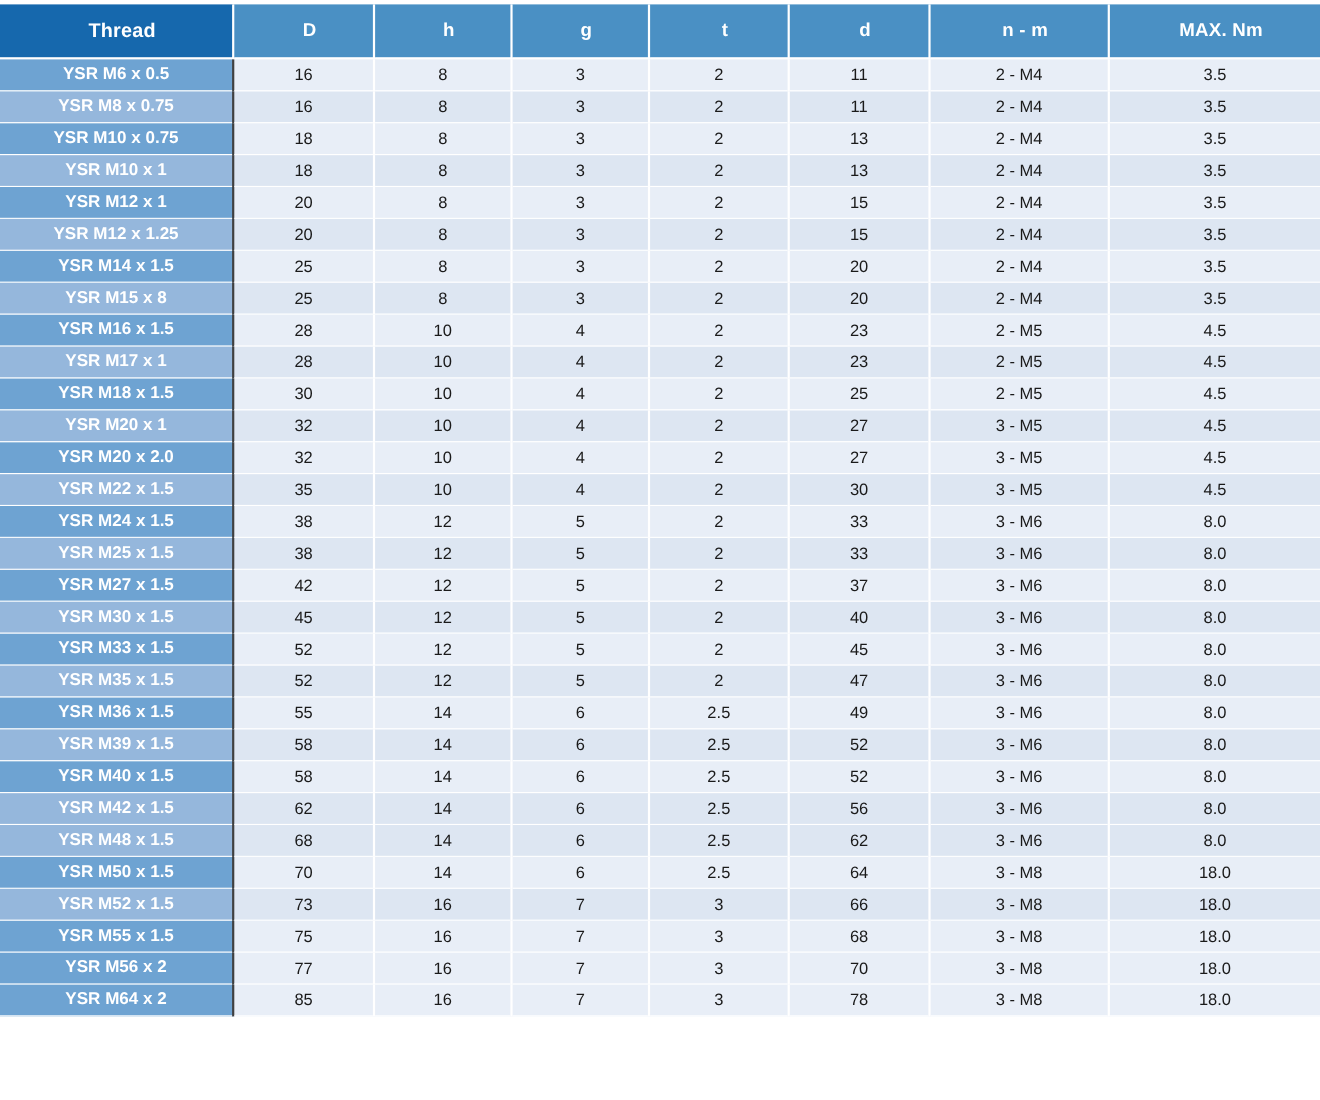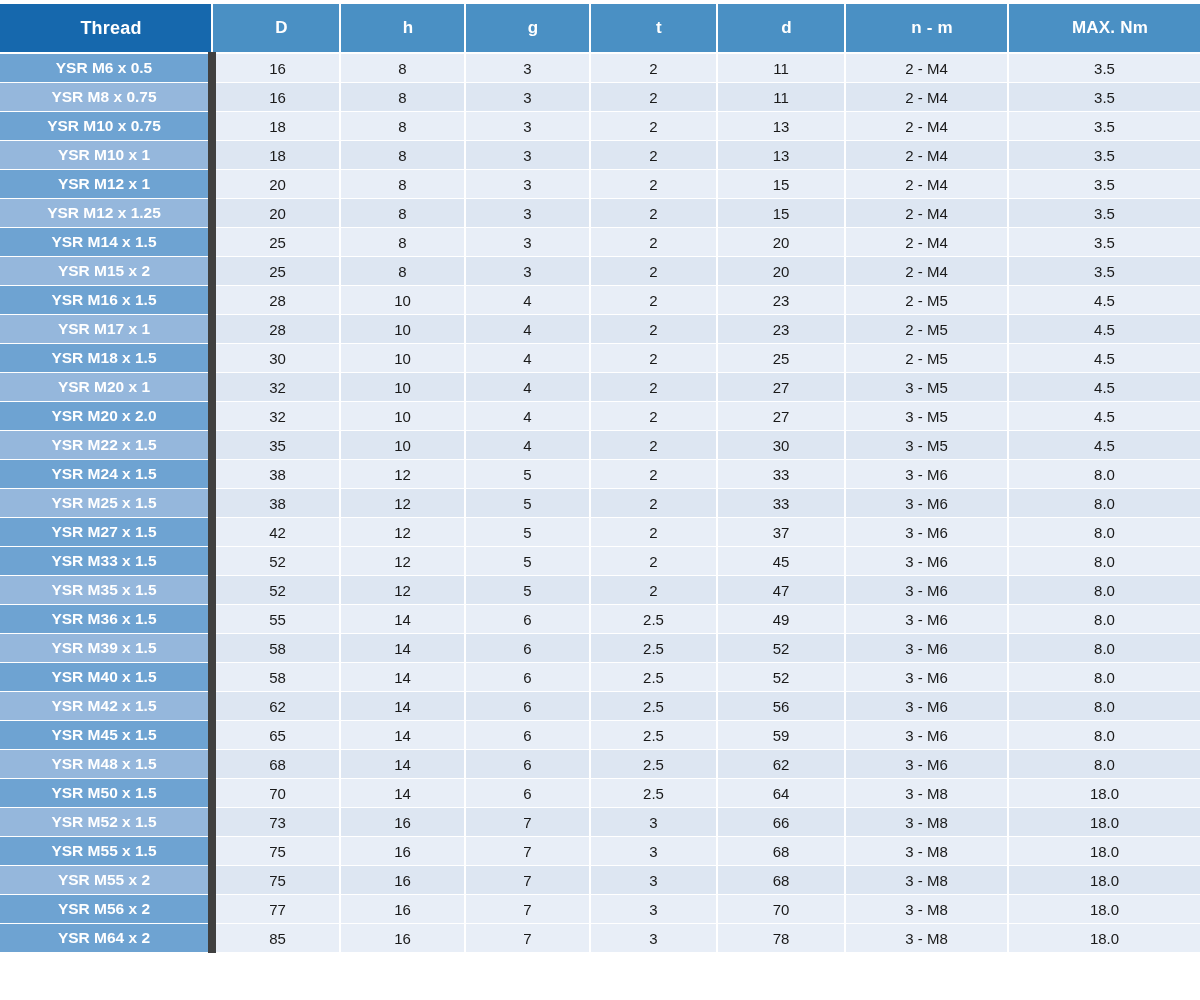--- a/index.html
+++ b/index.html
@@ -57,21 +57,21 @@
   }
   tbody td:last-child { border-right: none; margin-top: 29px; }
 
   tbody tr.odd td { background: #e8eef7; }
   tbody tr.even td { background: #dde6f2; }
 
   tbody td.thread-cell {
     font-weight: bold;
     color: #ffffff;
     font-size: 15.5px;
-    border-right: 8px solid #404040;
+    border-right: 2px solid #404040;
   }
   tbody tr.odd td.thread-cell { background: #6ea3d2; }
   tbody tr.even td.thread-cell { background: #95b7dc; margin-top: 28px; }
   .top-strip {
     width: 1200px;
     height: 4px;
     background: #ffffff;
   }
 </style>
 </head>
@@ -167,21 +167,21 @@
         <td class="thread-cell">YSR M14 x 1.5</td>
         <td>25</td>
         <td>8</td>
         <td>3</td>
         <td>2</td>
         <td>20</td>
         <td>2 - M4</td>
         <td>3.5</td>
       </tr>
       <tr class="even">
-        <td class="thread-cell">YSR M15 x 2</td>
+        <td class="thread-cell">YSR M15 x 8</td>
         <td>25</td>
         <td>8</td>
         <td>3</td>
         <td>2</td>
         <td>20</td>
         <td>2 - M4</td>
         <td>3.5</td>
       </tr>
       <tr class="odd">
         <td class="thread-cell">YSR M16 x 1.5</td>
@@ -266,20 +266,30 @@
       <tr class="odd">
         <td class="thread-cell">YSR M27 x 1.5</td>
         <td>42</td>
         <td>12</td>
         <td>5</td>
         <td>2</td>
         <td>37</td>
         <td>3 - M6</td>
         <td>8.0</td>
       </tr>
+      <tr class="even">
+        <td class="thread-cell">YSR M30 x 1.5</td>
+        <td>45</td>
+        <td>12</td>
+        <td>5</td>
+        <td>2</td>
+        <td>40</td>
+        <td>3 - M6</td>
+        <td>8.0</td>
+      </tr>
       <tr class="odd">
         <td class="thread-cell">YSR M33 x 1.5</td>
         <td>52</td>
         <td>12</td>
         <td>5</td>
         <td>2</td>
         <td>45</td>
         <td>3 - M6</td>
         <td>8.0</td>
       </tr>
@@ -323,30 +333,20 @@
         <td>3 - M6</td>
         <td>8.0</td>
       </tr>
       <tr class="even">
         <td class="thread-cell">YSR M42 x 1.5</td>
         <td>62</td>
         <td>14</td>
         <td>6</td>
         <td>2.5</td>
         <td>56</td>
-        <td>3 - M6</td>
-        <td>8.0</td>
-      </tr>
-      <tr class="odd">
-        <td class="thread-cell">YSR M45 x 1.5</td>
-        <td>65</td>
-        <td>14</td>
-        <td>6</td>
-        <td>2.5</td>
-        <td>59</td>
         <td>3 - M6</td>
         <td>8.0</td>
       </tr>
       <tr class="even">
         <td class="thread-cell">YSR M48 x 1.5</td>
         <td>68</td>
         <td>14</td>
         <td>6</td>
         <td>2.5</td>
         <td>62</td>
@@ -376,30 +376,20 @@
       <tr class="odd">
         <td class="thread-cell">YSR M55 x 1.5</td>
         <td>75</td>
         <td>16</td>
         <td>7</td>
         <td>3</td>
         <td>68</td>
         <td>3 - M8</td>
         <td>18.0</td>
       </tr>
-      <tr class="even">
-        <td class="thread-cell">YSR M55 x 2</td>
-        <td>75</td>
-        <td>16</td>
-        <td>7</td>
-        <td>3</td>
-        <td>68</td>
-        <td>3 - M8</td>
-        <td>18.0</td>
-      </tr>
       <tr class="odd">
         <td class="thread-cell">YSR M56 x 2</td>
         <td>77</td>
         <td>16</td>
         <td>7</td>
         <td>3</td>
         <td>70</td>
         <td>3 - M8</td>
         <td>18.0</td>
       </tr>

